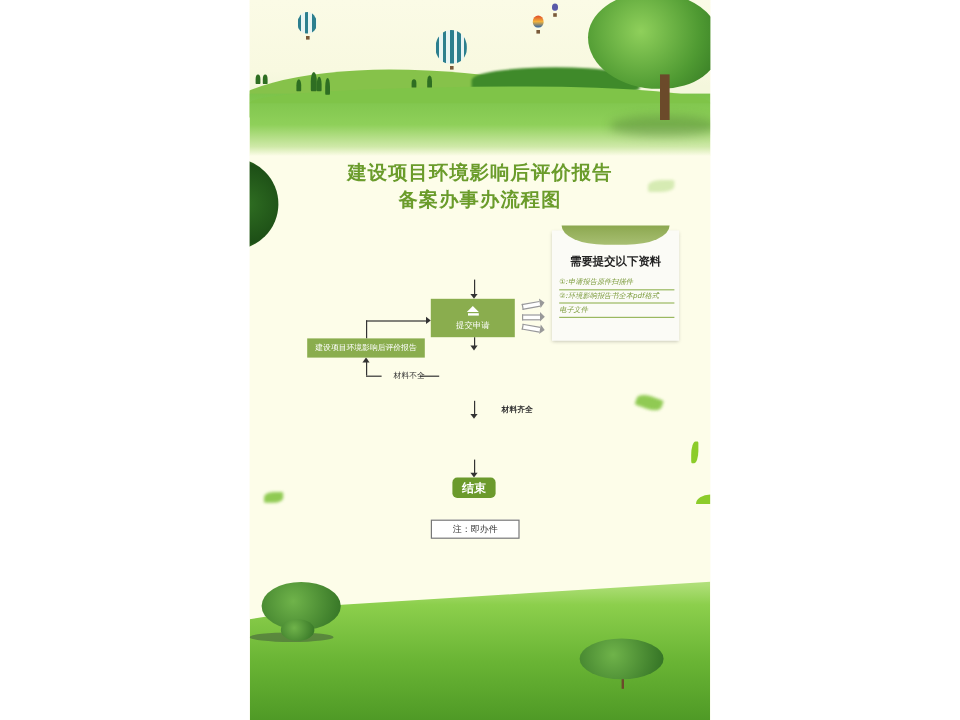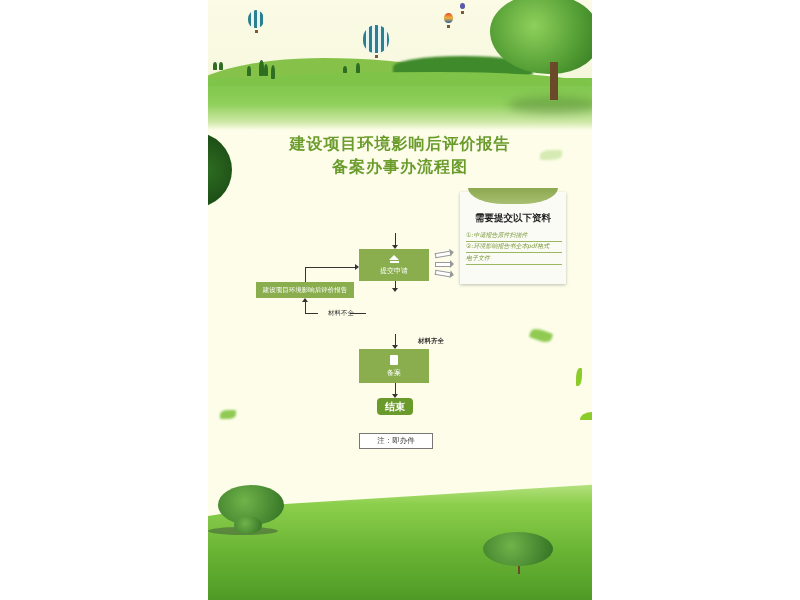--- a/index.html
+++ b/index.html
@@ -177,24 +177,20 @@
     <div class="icon-up"></div>
     <div class="icon-up-base"></div>
     <span class="lbl">提交申请</span>
   </div>
 
   <div class="node supplement-node">
     <span>建设项目环境影响后评价报告</span>
   </div>
 
 
-  <div class="node record-node">
-    <div class="icon-doc"></div>
-    <span class="lbl">备案</span>
-  </div>
 
   <div class="node end-node">
     <span>结束</span>
   </div>
 
   <div class="note-box">
     <span>注：即办件</span>
   </div>
 
   <div class="hollow-arrow" style="left:227px;top:252px;transform:rotate(-10deg);"></div>

